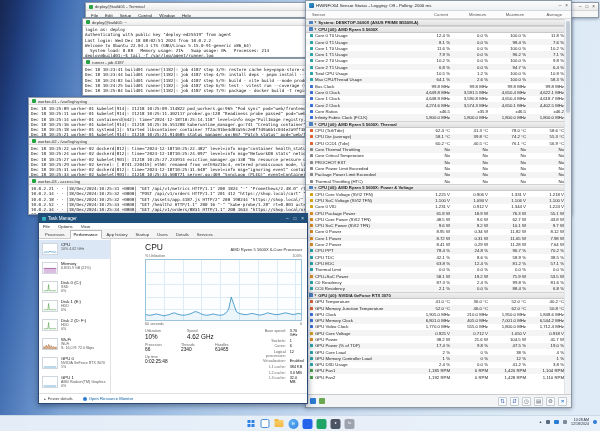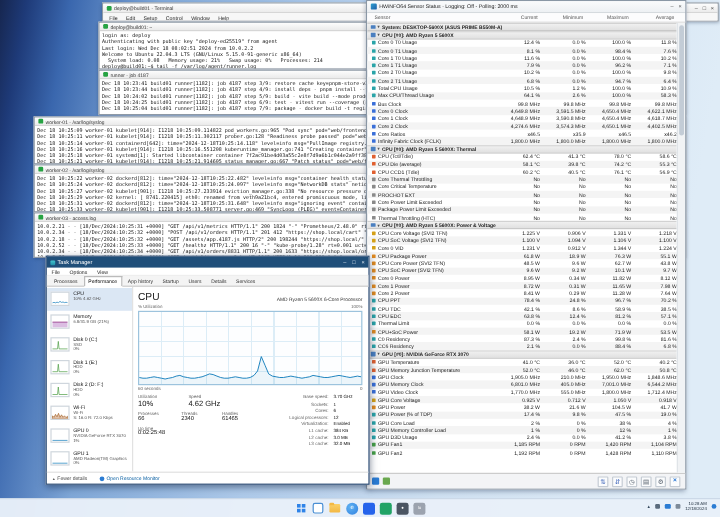--- a/index.html
+++ b/index.html
@@ -75,21 +75,21 @@
               align-items:center; gap:2px; padding:0 3px; font-size:4.6px; }
   .tm-ico { width:4px; height:4px; background:linear-gradient(#45c6cf,#1f8fa8); border-radius:1px; }
   .tm-wctl { margin-left:auto; display:flex; gap:5px; font-size:4.6px; color:#dce7f2; }
   .tm-menu { height:7px; flex:none; display:flex; align-items:center; gap:8px; padding:0 4px;
              font-size:4.3px; color:#222; border-bottom:1px solid #eee; }
   .tm-tabs { height:9px; flex:none; display:flex; align-items:flex-end; gap:2px; padding:0 3px;
              font-size:4.2px; color:#333; background:#f4f4f4; border-bottom:1px solid #ccc; }
   .tm-tabs .tab { padding:1px 3px 1.5px; }
   .tm-tabs .tab.active { background:#fff; border:1px solid #bbb; border-bottom:1px solid #fff;
                          margin-bottom:-1px; color:#000; }
-  .tm-content { flex:1; display:flex; overflow:hidden; }
+  .tm-content { flex:1; display:flex; overflow:hidden;gap:30px; }
   .tm-side { width:72px; flex:none; border-right:1px solid #e2e2e2; overflow:hidden; padding-top:1px; }
   .side-item { height:19px; display:flex; gap:3px; padding:2px 2px 2px 3px; align-items:flex-start; }
   .side-item.selected { background:#dbe7f4; }
   .mini { width:16px; height:12px; border:1px solid #cfd6dd; background:#fff; flex:none; margin-top:1px; }
   .mini svg { display:block; width:100%; height:100%; }
   .side-txt { overflow:hidden; }
   .side-name { font-size:4.3px; color:#111; white-space:nowrap; }
   .side-sub { font-size:3.6px; color:#555; white-space:nowrap; overflow:hidden; }
   .tm-main { flex:1; padding:3px 5px 0 4px; overflow:hidden; }
   .tm-head { display:flex; justify-content:space-between; align-items:flex-end; }

